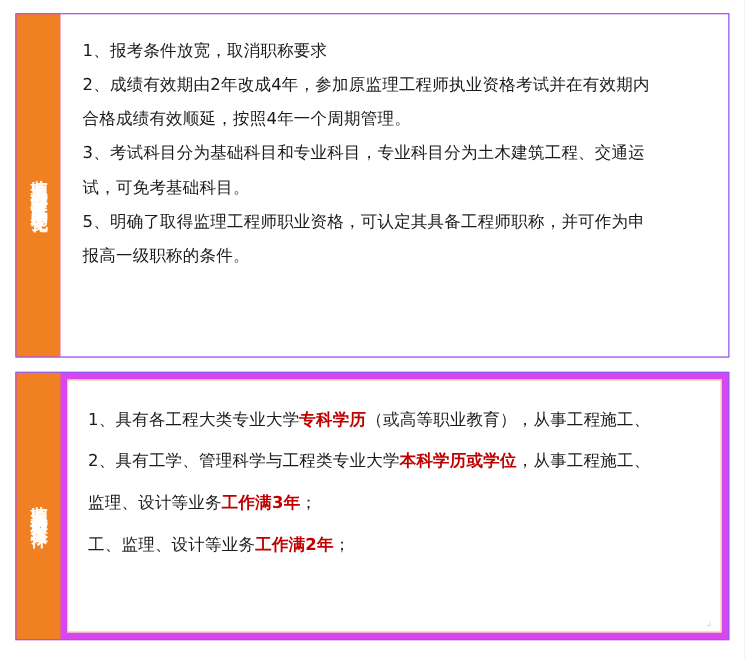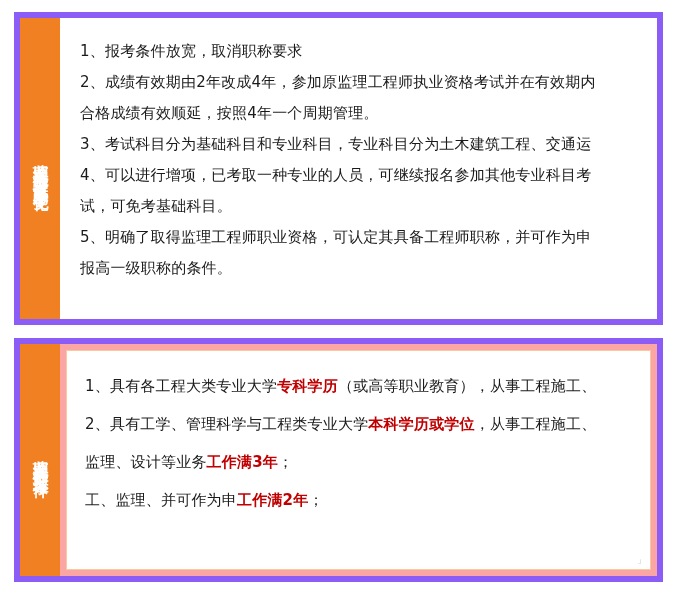--- a/index.html
+++ b/index.html
@@ -17,22 +17,22 @@
     position: relative;
     width: 677px;
     height: 599px;
     box-sizing: border-box;
     padding: 12px 14px 12px 14px;
     background: #ffffff;
   }
   .panel {
     display: flex;
     box-sizing: border-box;
-    border: 6px solid #8b5cf6;
-    background: #fca5a5;
+    border: 1px solid #8b5cf6;
+    background: #d946ef;
     justify-content: flex-end;
   }
   .panel-1 {
     height: 313px;
     margin-bottom: 13px;
   }
   .panel-2 {
     height: 244px;
   }
   .label-col {
@@ -95,21 +95,20 @@
 
   <div class="panel panel-1">
     <div class="label-col">
       <div class="label-text">监理工程师考试改革的变化</div>
     </div>
     <div class="body-col">
       <div class="line"><span>1、报考条件放宽，取消职称要求</span></div>
       <div class="line"><span>2、成绩有效期由2年改成4年，参加原监理工程师执业资格考试并在有效期内</span></div>
       <div class="line"><span>合格成绩有效顺延，按照4年一个周期管理。</span></div>
       <div class="line"><span>3、考试科目分为基础科目和专业科目，专业科目分为土木建筑工程、交通运</span></div>
-      <div class="line"><span>4、可以进行增项，已考取一种专业的人员，可继续报名参加其他专业科目考</span></div>
       <div class="line"><span>试，可免考基础科目。</span></div>
       <div class="line"><span>5、明确了取得监理工程师职业资格，可认定其具备工程师职称，并可作为申</span></div>
       <div class="line"><span>报高一级职称的条件。</span></div>
     </div>
   </div>
 
   <div class="panel panel-2">
     <div class="label-col">
       <div class="label-text">监理工程师报考条件</div>
     </div>
@@ -117,21 +116,21 @@
       <div class="line">
         <span>1、具有各工程大类专业大学</span><span class="hl">专科学历</span><span>（或高等职业教育），从事工程施工、</span>
       </div>
       <div class="line">
         <span>2、具有工学、管理科学与工程类专业大学</span><span class="hl">本科学历或学位</span><span>，从事工程施工、</span>
       </div>
       <div class="line">
         <span>监理、设计等业务</span><span class="hl">工作满3年</span><span>；</span>
       </div>
       <div class="line">
-        <span>工、监理、并可作为申</span><span class="hl">工作满2年</span><span>；</span>
+        <span>工、监理、设计等业务</span><span class="hl">工作满2年</span><span>；</span>
       </div>
       <div class="line">
         
       </div>
       <div class="corner-mark">」</div>
     </div>
   </div>
 
 </div>
 

